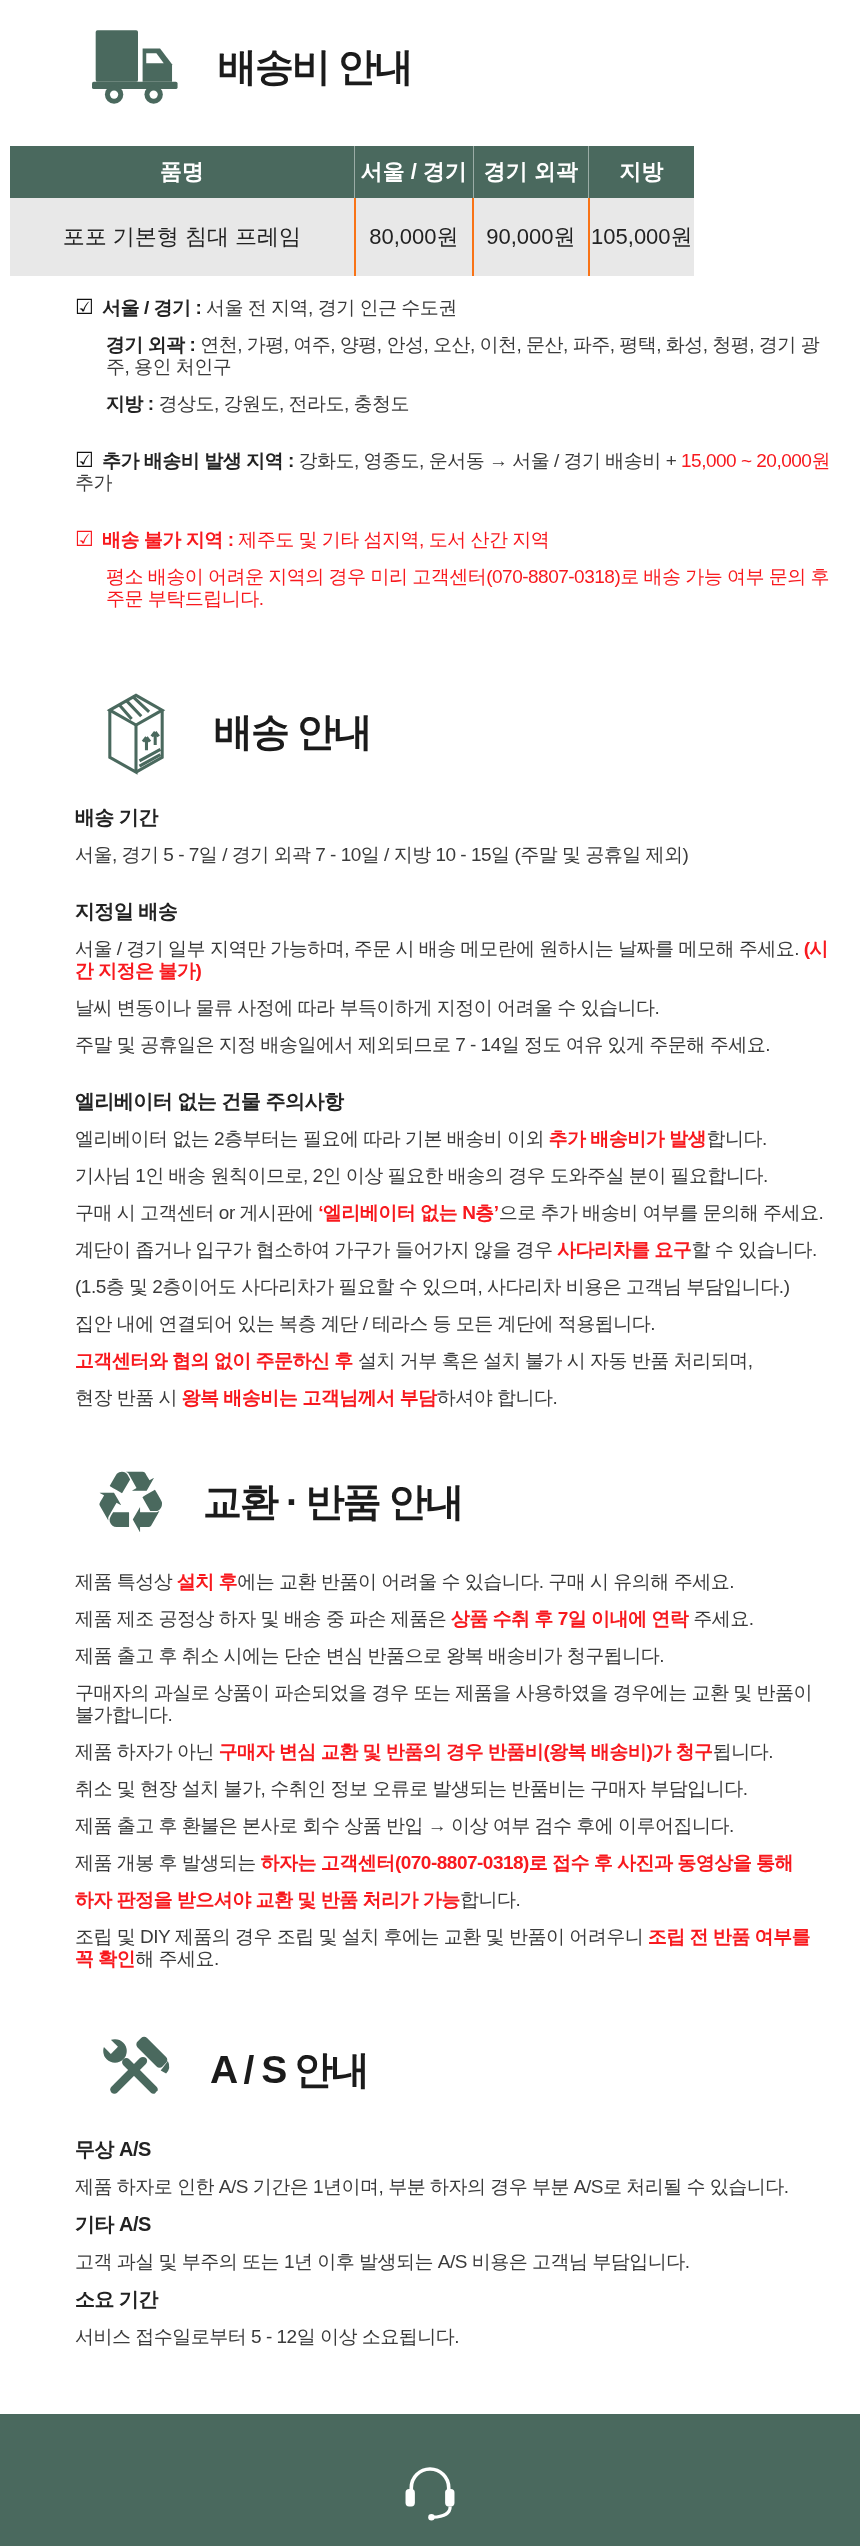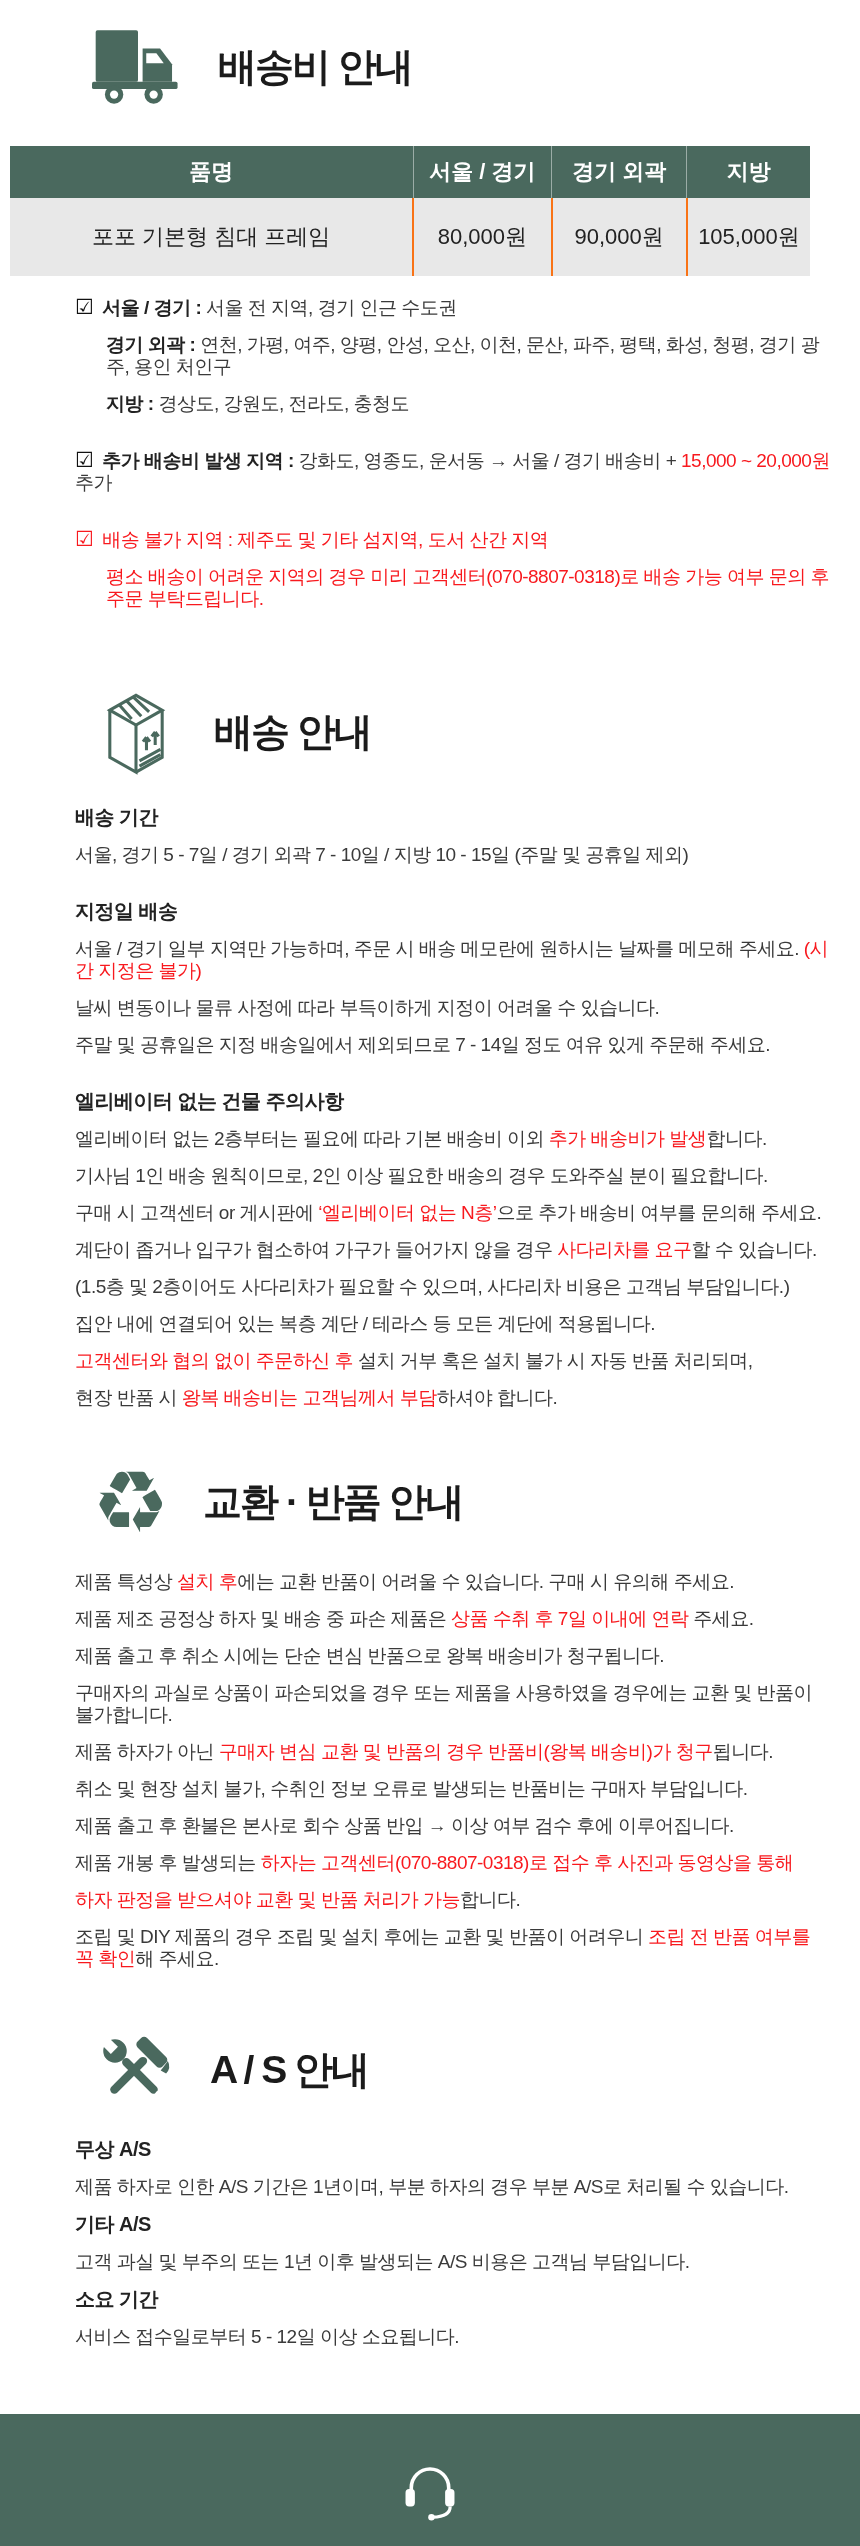--- a/index.html
+++ b/index.html
@@ -10,38 +10,38 @@
   .sec-head .icon{flex:0 0 auto;display:flex;align-items:center;justify-content:center;}
   .sec-title{margin:0;font-size:39px;font-weight:800;letter-spacing:-2px;color:#1b1b1b;}
   .glyph-icon{font-size:86px;line-height:86px;color:#4a695e;font-weight:700;}
 
   .head-1{padding-top:26px;}
   .head-2{margin-top:74px;}
   .head-3{margin-top:50px;}
   .head-4{margin-top:58px;}
 
   
-  table.fee{width:800px;margin:38px 10px 12px;border-collapse:collapse;table-layout:fixed;}
+  table.fee{width:684px;margin:38px 10px 12px;border-collapse:collapse;table-layout:fixed;}
   table.fee th{background:#4a695e;color:#fff;font-size:22px;font-weight:600;height:52px;padding:0 4px;border-left:1px solid rgba(255,255,255,.45);}
   table.fee th:first-child{border-left:none;}
   table.fee td{background:#e8e8e8;color:#222;font-size:22px;height:76px;text-align:center;border-left:2px solid #f97316;}
   table.fee td:first-child{border-left:none;text-align:center;}
 
   
   .block{margin-left:75px;margin-right:30px;}
   .notes{margin-top:20px;}
   .body{margin-top:26px;}
   .line{font-size:19px;line-height:22px;margin:0 0 15px;color:#3a3a3a;letter-spacing:-0.5px;}
   .line-h{font-size:20px;font-weight:800;color:#222;margin-bottom:16px;}
   .gap{margin-top:34px;}
   .indent{padding-left:31px;}
   .check{font-weight:800;color:#111;margin-right:9px;font-size:21px;}
   .seg-b{font-weight:800;color:#222;}
   .seg-r{color:#f8191e;}
-  .seg-rb{color:#f8191e;font-weight:400;}
+  .seg-rb{color:#f8191e;font-weight:700;}
 
   
   .footer{margin-top:66px;background:#4a695e;color:#fff;text-align:center;padding:42px 0 46px;}
   .footer .icon{display:inline-block;}
 </style>
 </head>
 <body>
 
 <div class="page">
 

